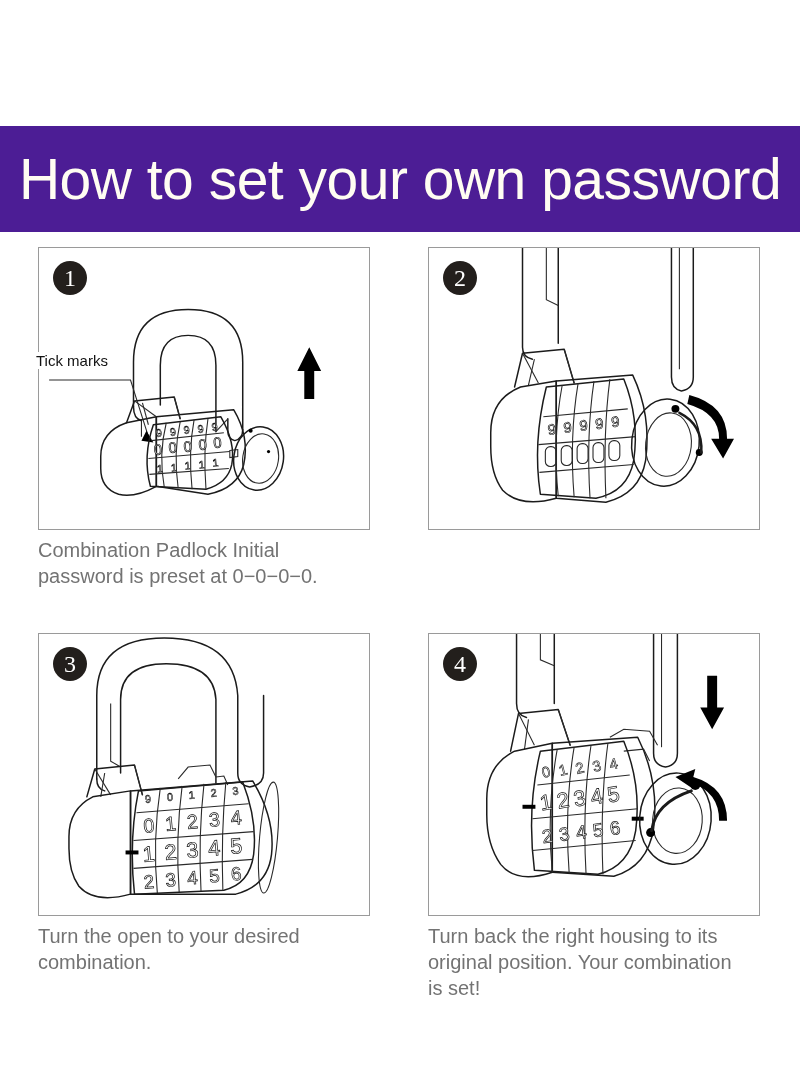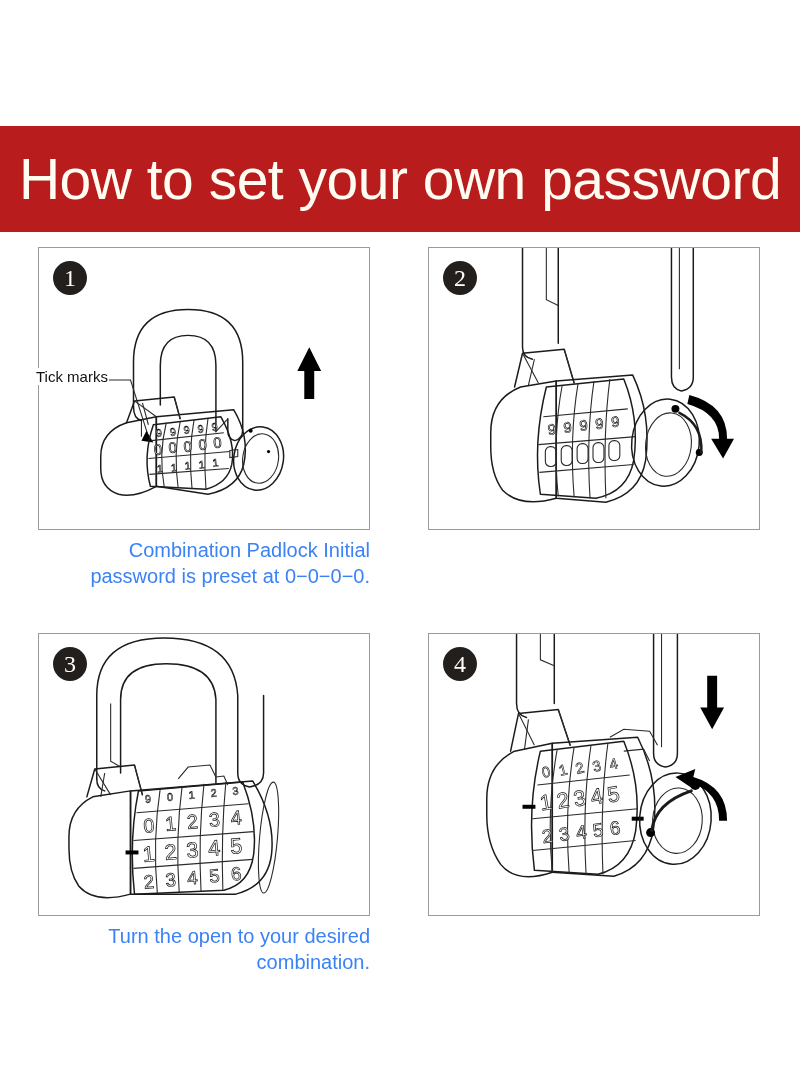--- a/index.html
+++ b/index.html
@@ -15,21 +15,21 @@
     overflow: hidden;
   }
 
   
   .banner {
     position: absolute;
     left: 0;
     top: 126px;
     width: 800px;
     height: 106px;
-    background: #b91c1c;
+    background: #4c1d95;
     overflow: hidden;
   }
   .banner-text {
     position: absolute;
     left: 50%;
     top: 50%;
     transform: translate(-50%, -50%);
     white-space: nowrap;
     color: #fffdf2;
     font-size: 57px;
@@ -78,34 +78,34 @@
     border-radius: 50%;
     background: #231f1c;
     color: #ffffff;
     font-size: 24px;
     line-height: 34px;
     text-align: center;
     font-family: "Liberation Serif", serif;
     z-index: 5;
   }
   .caption {
-    text-align: right;
+    text-align: left;
     font-size: 20px;
     line-height: 26px;
-    color: #3b82f6;
+    color: #737373;
     padding-top: 7px;
     white-space: pre-line;
   }
   .row-2 { margin-top: 12px; }
   .row-1 .caption { min-height: 84px; }
 
   .tick-label {
     position: absolute;
     left: -4px;
-    top: 120px;
+    top: 104px;
     font-size: 15px;
     color: #111;
     background: #fff;
     padding: 0 1px;
     z-index: 4;
   }
   .line-art { fill: none; stroke: #1b1b1b; stroke-width: 1.5; stroke-linejoin: round; stroke-linecap: round; }
   .line-thin { fill: none; stroke: #2a2a2a; stroke-width: 1.1; }
   .solid-blk { fill: #000; stroke: none; }
   .dial-txt { font-family: "Liberation Sans", sans-serif; fill: #ffffff; stroke: #111; stroke-width: 0.7; font-size: 15px; text-anchor: middle; }
@@ -371,15 +371,18 @@
           <ellipse class="line-thin" cx="250" cy="188" rx="25" ry="33" transform="rotate(4 250 188)"></ellipse>
           <circle class="solid-blk" cx="268" cy="152" r="5"></circle>
           <circle class="solid-blk" cx="223" cy="200" r="4.5"></circle>
           <path class="line-art" style="stroke-width:3" d="M264 158 Q228 170 224 198"></path>
 
           <path class="solid-blk" d="M300 188 Q300 154 266 144 L268 136 L248 144 L266 156 L264 150 Q292 159 292 188 Z"></path>
 
           <path class="solid-blk" d="M290 42 L290 74 L297 74 L285 96 L273 74 L280 74 L280 42 Z"></path>
         </svg>
       </div>
+      <div class="caption">Turn back the right housing to its
+original position. Your combination
+is set!</div>
     </div>
   </div>
 </div>
 
 </body></html>

